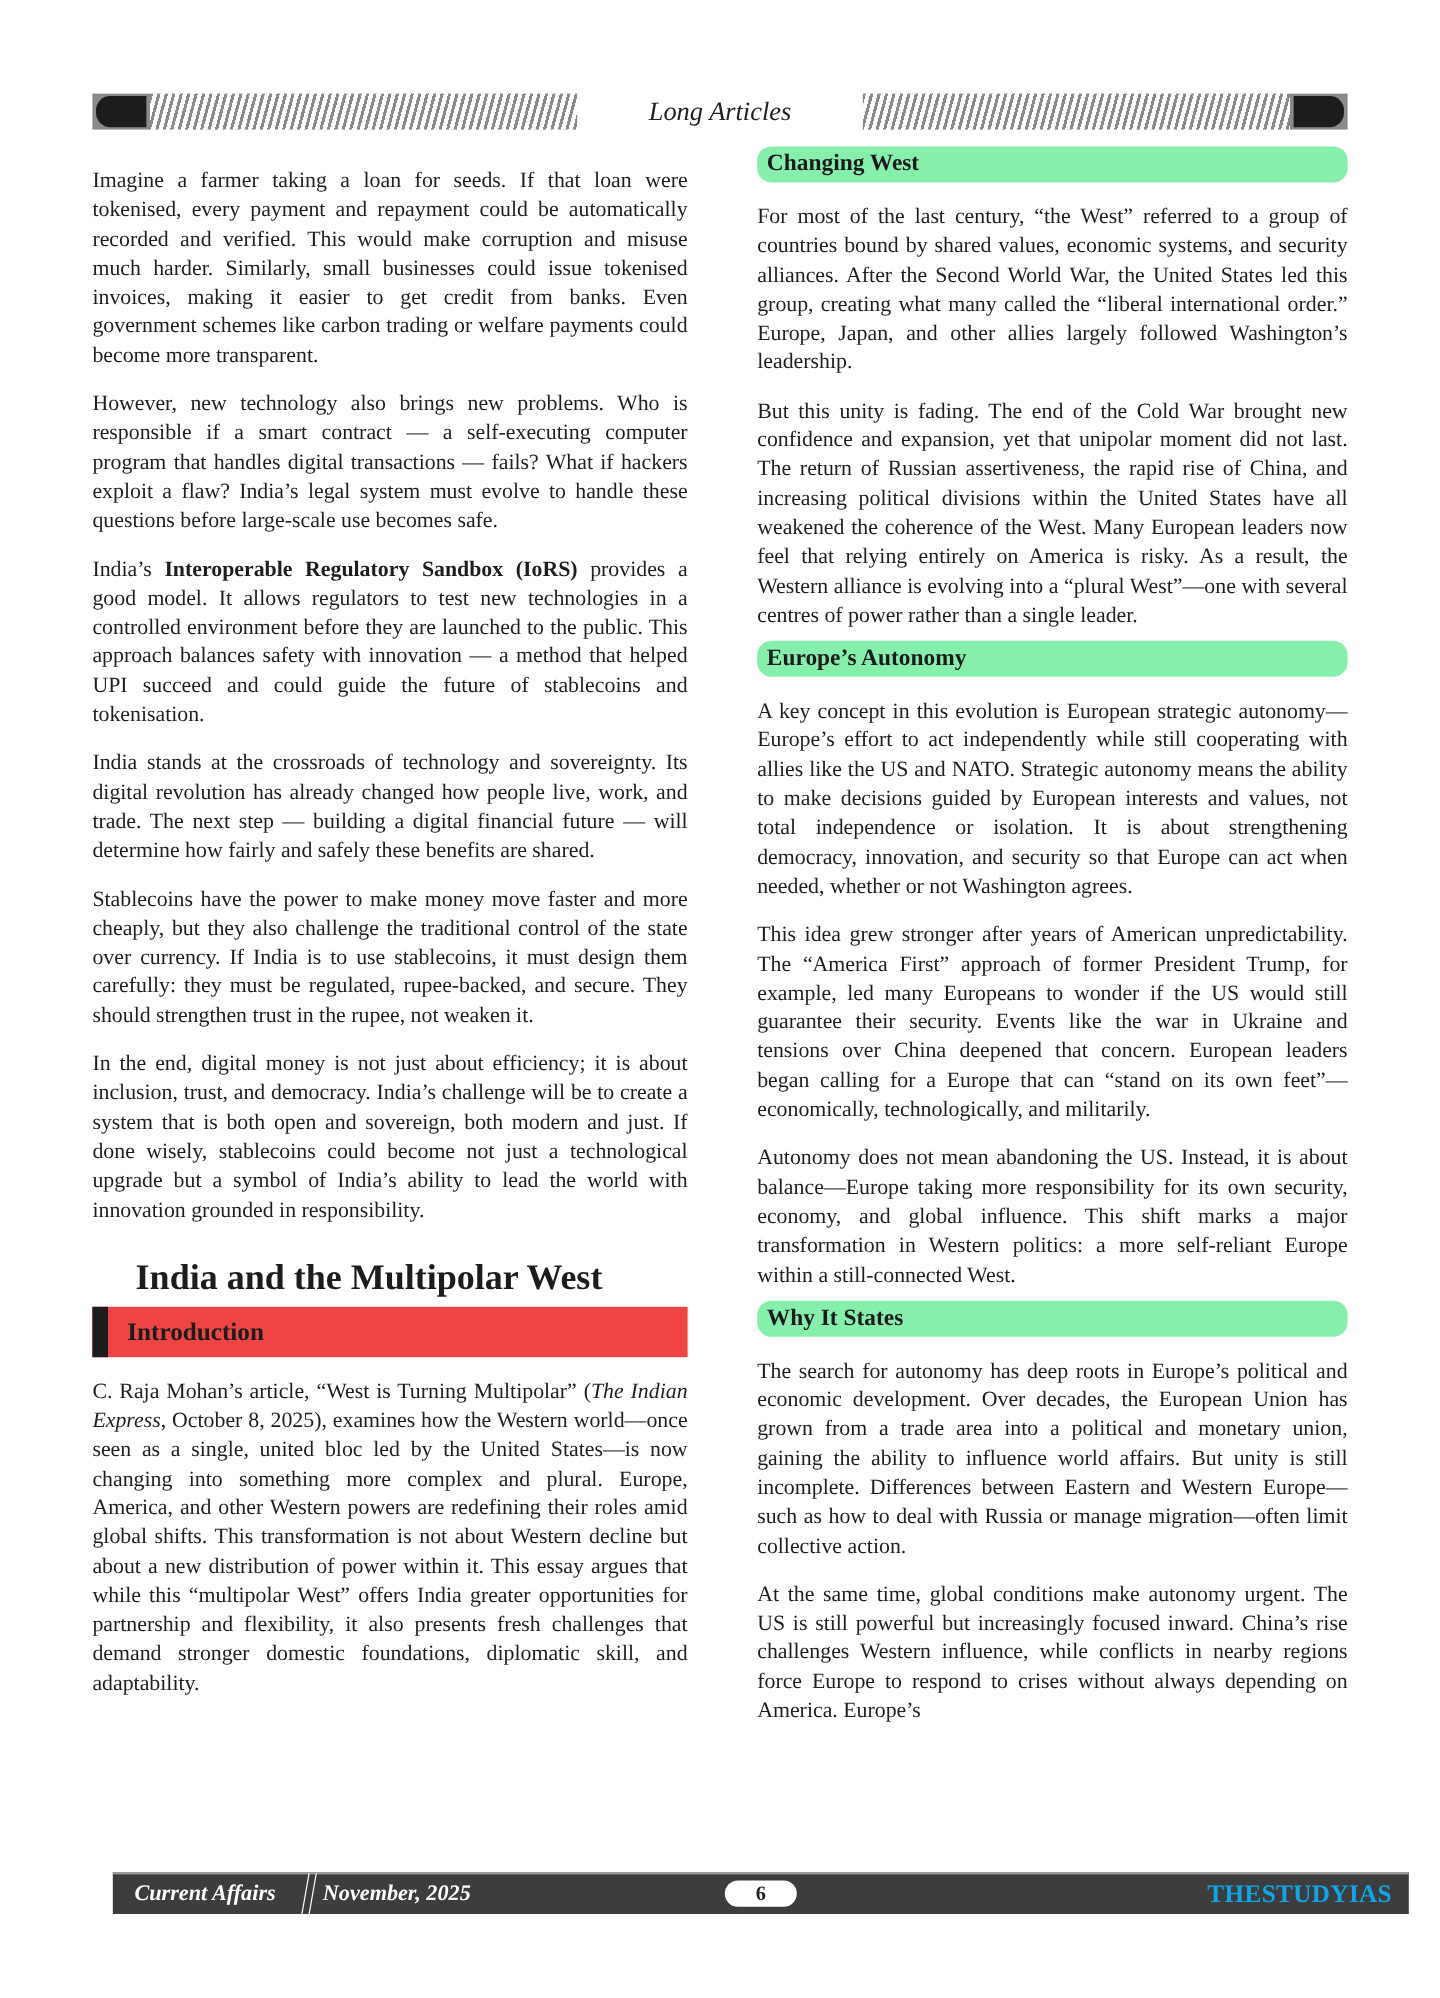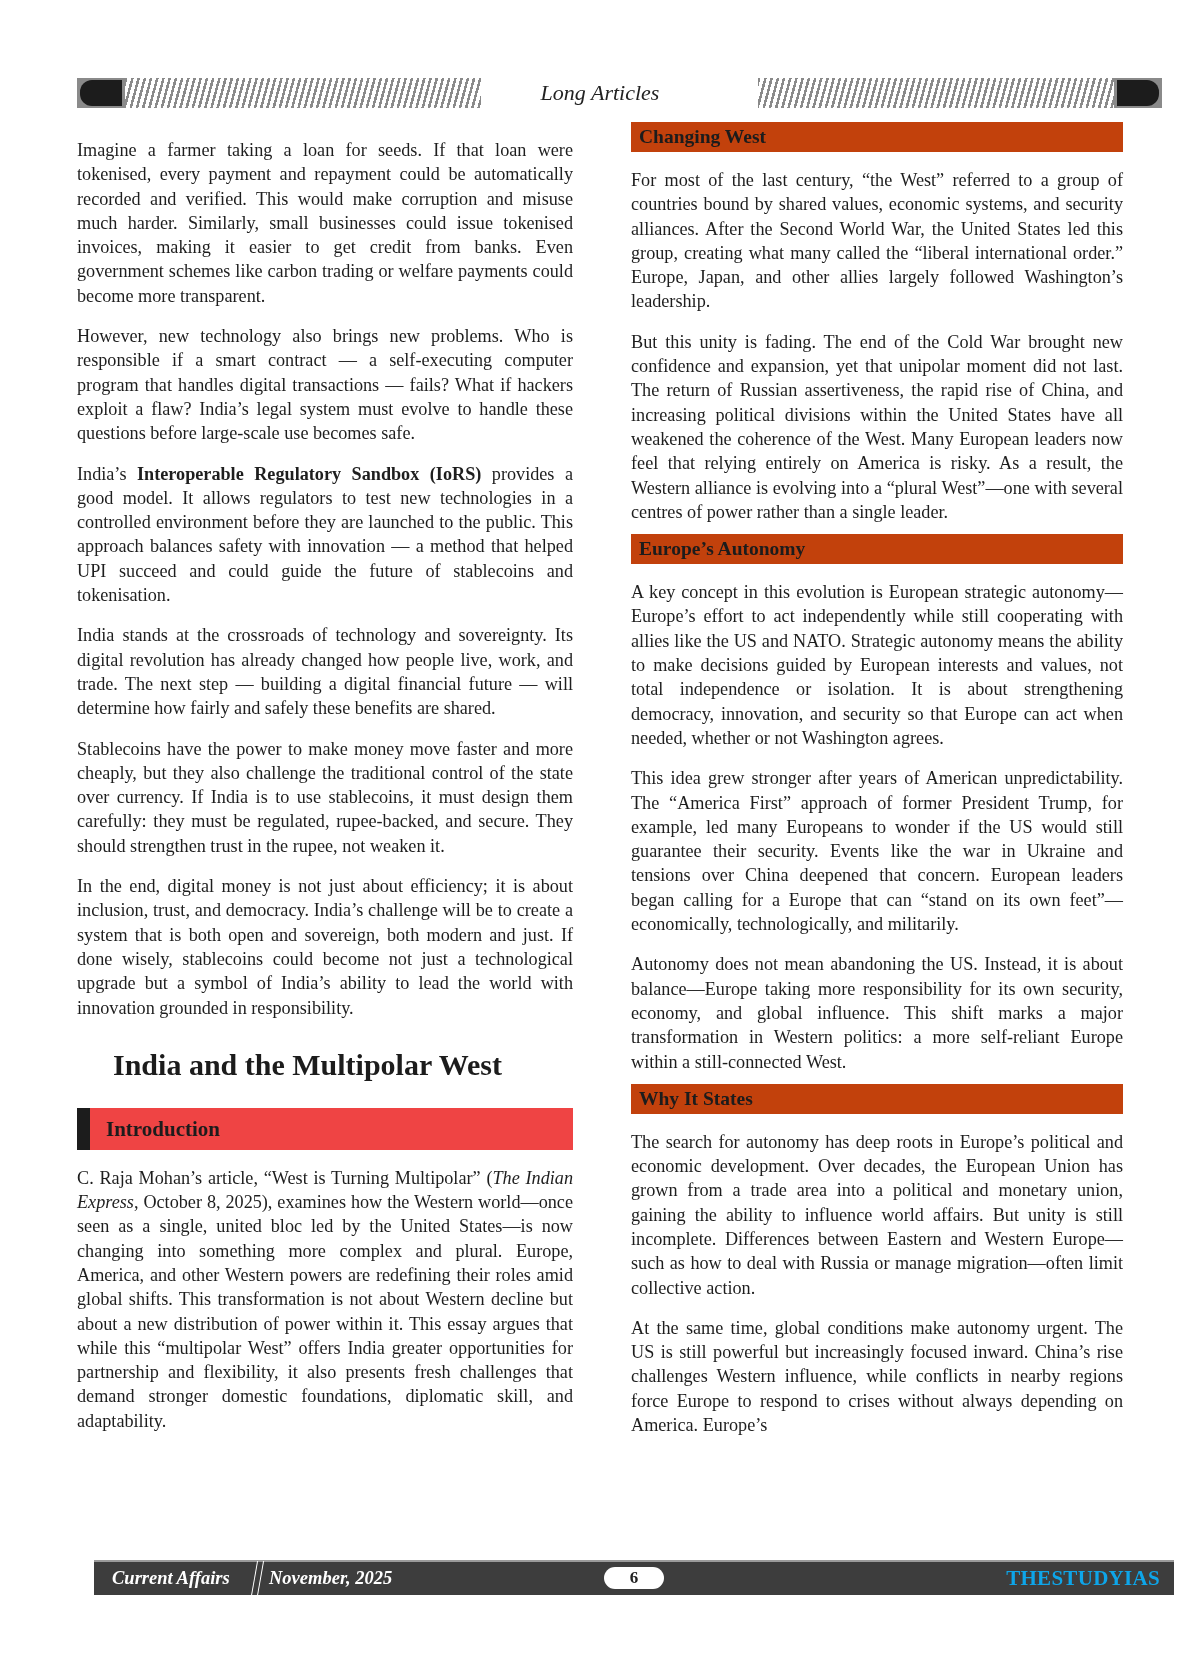--- a/index.html
+++ b/index.html
@@ -1,20 +1,20 @@
 <!DOCTYPE html>
 <html><head>
 <meta charset="utf-8">
 <style>
   html, body { margin: 0; padding: 0; background: #ffffff; }
   body { width: 1200px; height: 1665px; position: relative; overflow: hidden;
          font-family: "Liberation Serif", "DejaVu Serif", serif; color: #1e1e1e; }
 
   
-  .hdr { position: absolute; top: 78px; left: 77px; width: 1046px; height: 30px; padding-left: 39px; }
+  .hdr { position: absolute; top: 78px; left: 77px; width: 1046px; height: 30px; }
   .hdr .cap { position: absolute; top: 0; width: 48px; height: 30px; background: #8a8a8a; }
   .hdr .cap.l { left: 0; }
   .hdr .cap.r { right: 0; }
   .hdr .cap .pill { position: absolute; top: 2px; width: 42px; height: 26px; background: #1c1c1c; }
   .hdr .cap.l .pill { left: 3px; border-radius: 12px 0 0 12px; }
   .hdr .cap.r .pill { right: 3px; border-radius: 0 12px 12px 0; }
   .hdr .stripes { position: absolute; top: 0; height: 30px;
     background: repeating-linear-gradient(105deg, #8a8a8a 0 2.5px, #ffffff 2.5px 6px); }
   .hdr .stripes.l { left: 48px; width: 356px; }
   .hdr .stripes.r { right: 48px; width: 356px; }
@@ -23,25 +23,25 @@
 
   
   .col { position: absolute; top: 122px; }
   .col.left { left: 77px; width: 496px; }
   .col.right { left: 631px; width: 492px; }
 
   p.body { margin: 16px 0 10px 0; font-size: 18.2px; line-height: 24.3px; text-align: justify;
            hyphens: manual; }
   p.body b { font-weight: bold; }
 
-  .sec { background: #c2410c; font-weight: bold; font-size: 19.5px; line-height: 30px;
-         height: 30px; padding-left: 8px; margin: 10px 0 5px 0; color: #1c1c1c; }
+  .sec { background: #86efac; font-weight: bold; font-size: 19.5px; line-height: 30px;
+         height: 30px; padding-left: 8px; margin: 10px 0 5px 0; color: #1c1c1c; border-radius: 12px; }
   .sec.first { margin-top: 0; }
 
-  .art-title { font-weight: bold; font-size: 30px; line-height: 38px; margin: 26px 0 24px 36px; color: #1c1c1c; }
+  .art-title { font-weight: bold; font-size: 30px; line-height: 38px; margin: 26px 0 5px 36px; color: #1c1c1c; }
   .sec-bar { position: relative; background: #ef4444; font-weight: bold; font-size: 21px;
              line-height: 42px; height: 42px; padding-left: 29px; margin: 0 0 8px 0; color: #1c1c1c; }
   .sec-bar .bar { position: absolute; left: 0; top: 0; width: 13px; height: 42px; background: #1c1c1c; }
 
   
   .ftr { position: absolute; top: 1560px; left: 60px; width: 1080px; height: 33px; background: #3d3d3d;
          border-top: 2px solid #9a9a9a; margin-left: 34px; }
   .ftr .pub { position: absolute; left: 18px; top: 0; line-height: 33px; color: #fff; font-style: italic;
               font-weight: bold; font-size: 18.5px; }
   .ftr .sep { position: absolute; left: 160px; top: -1px; width: 5px; height: 35px;

